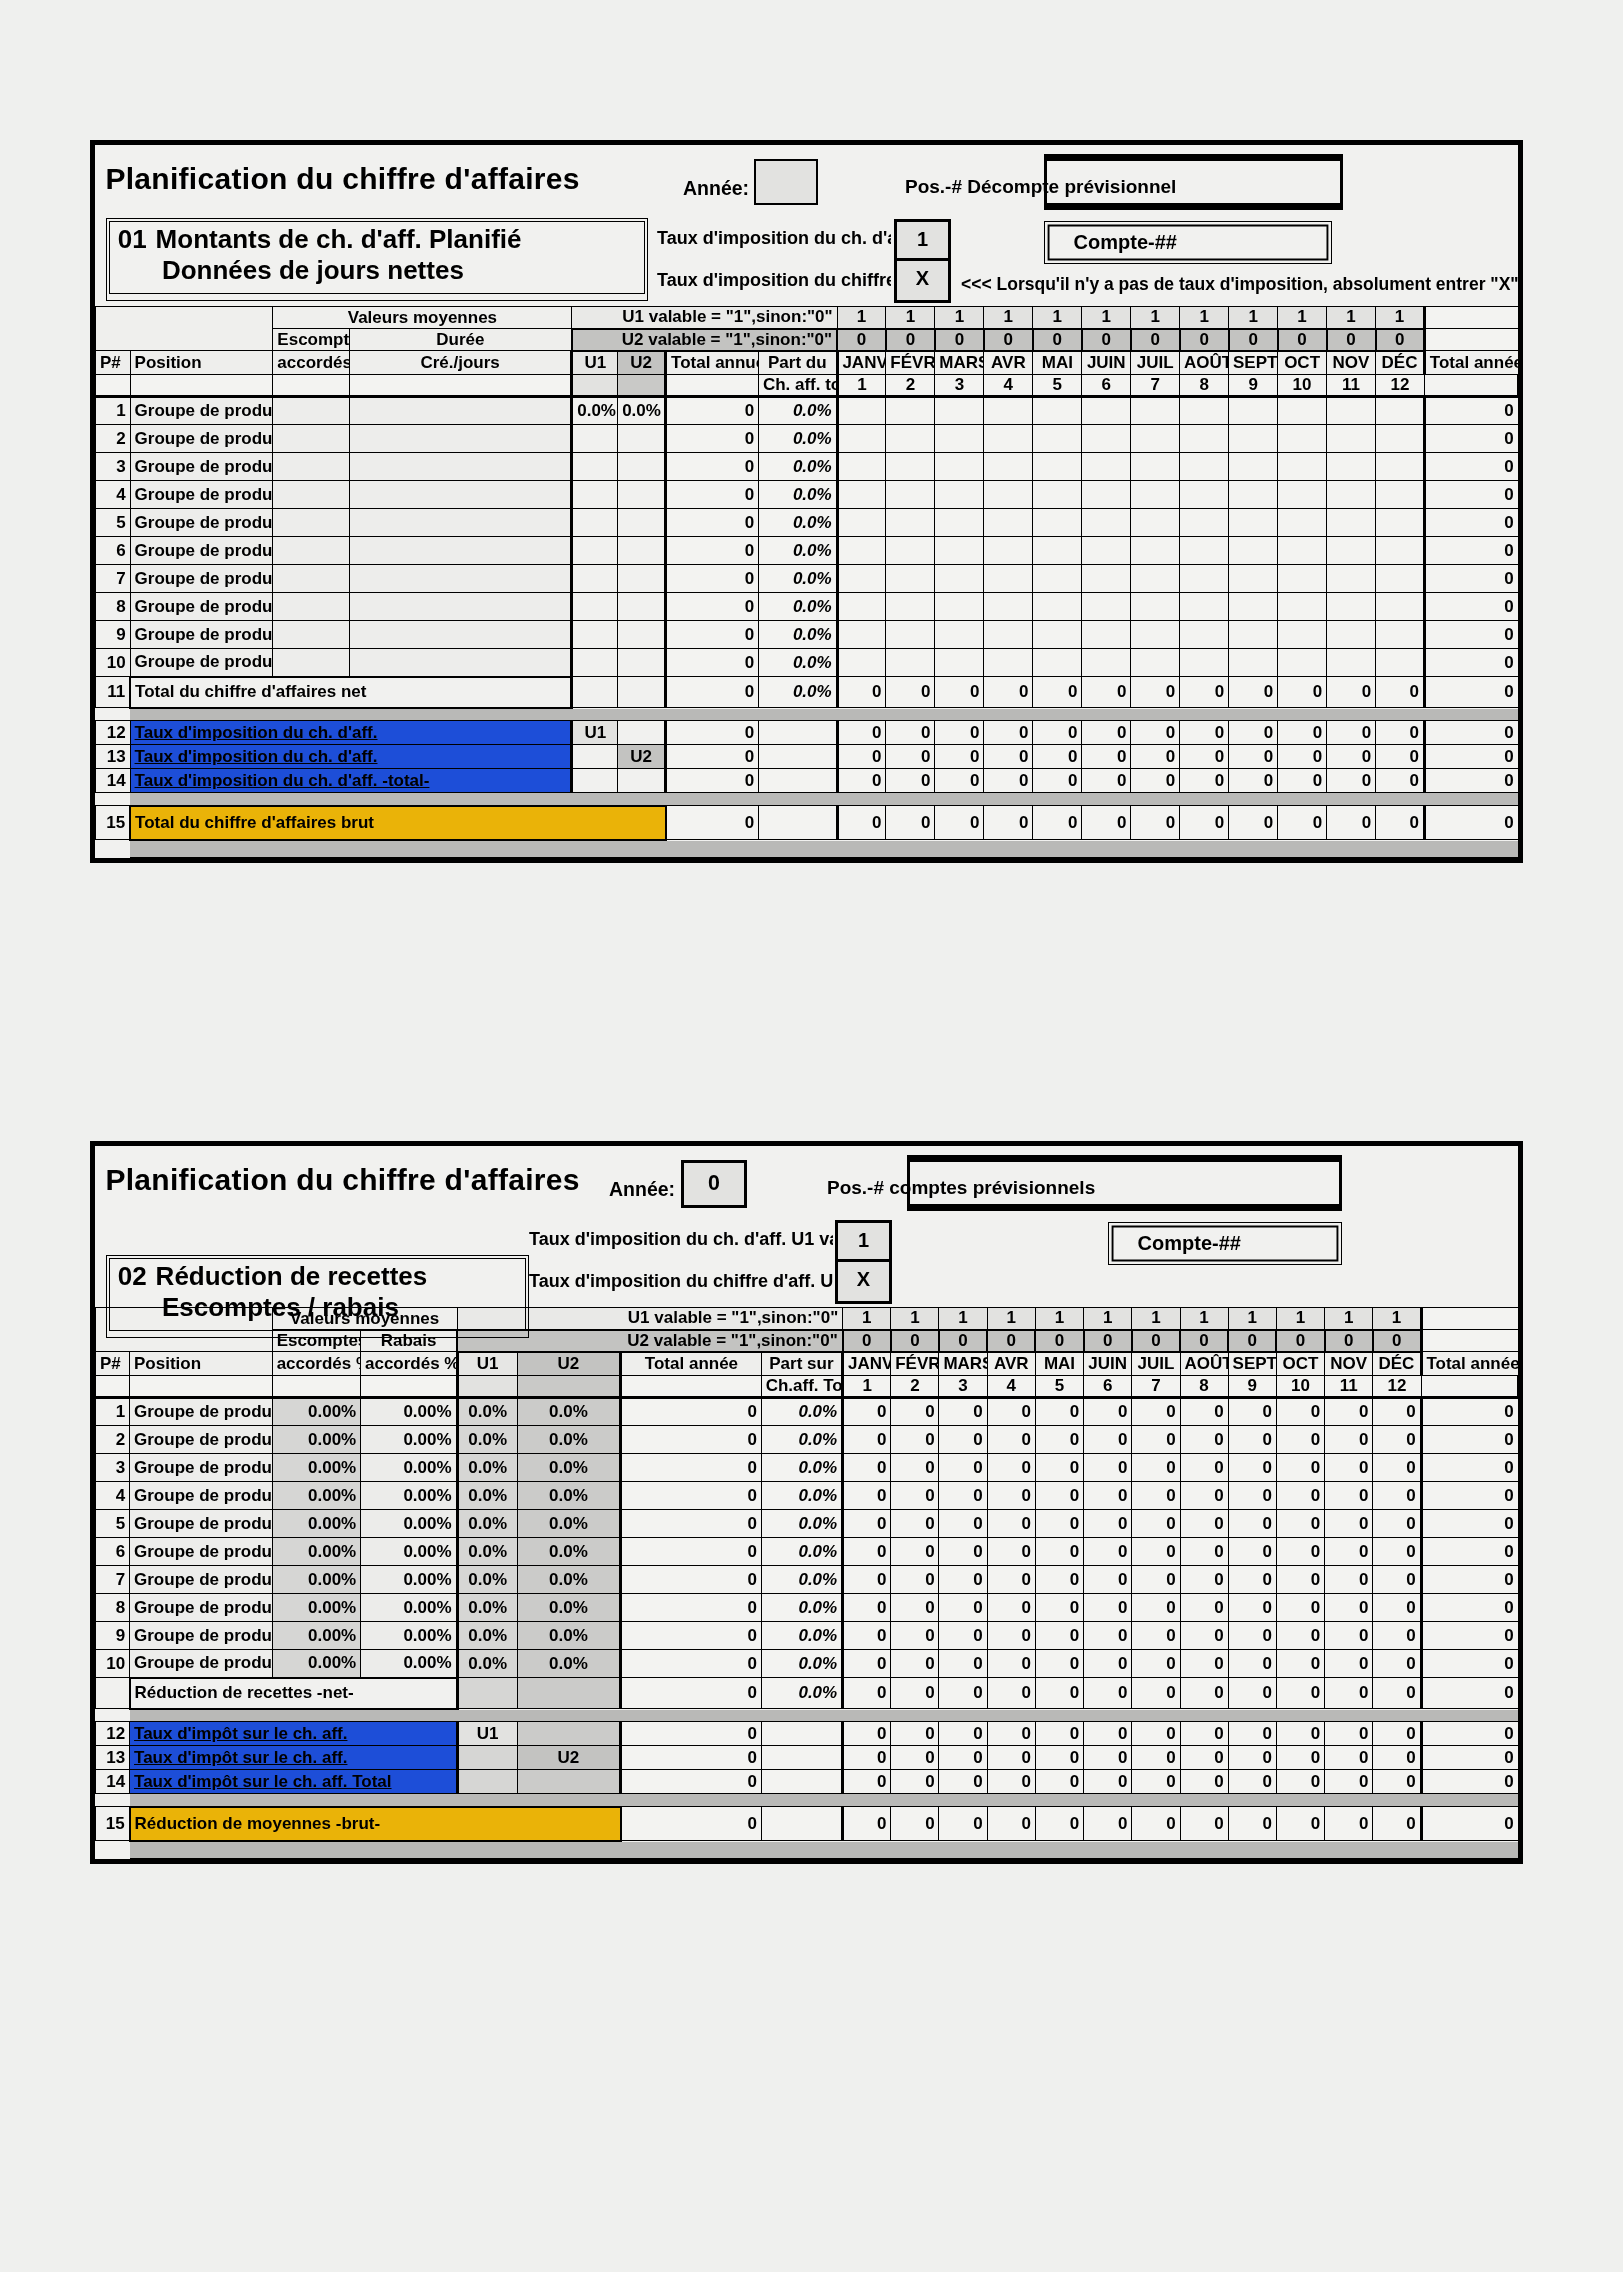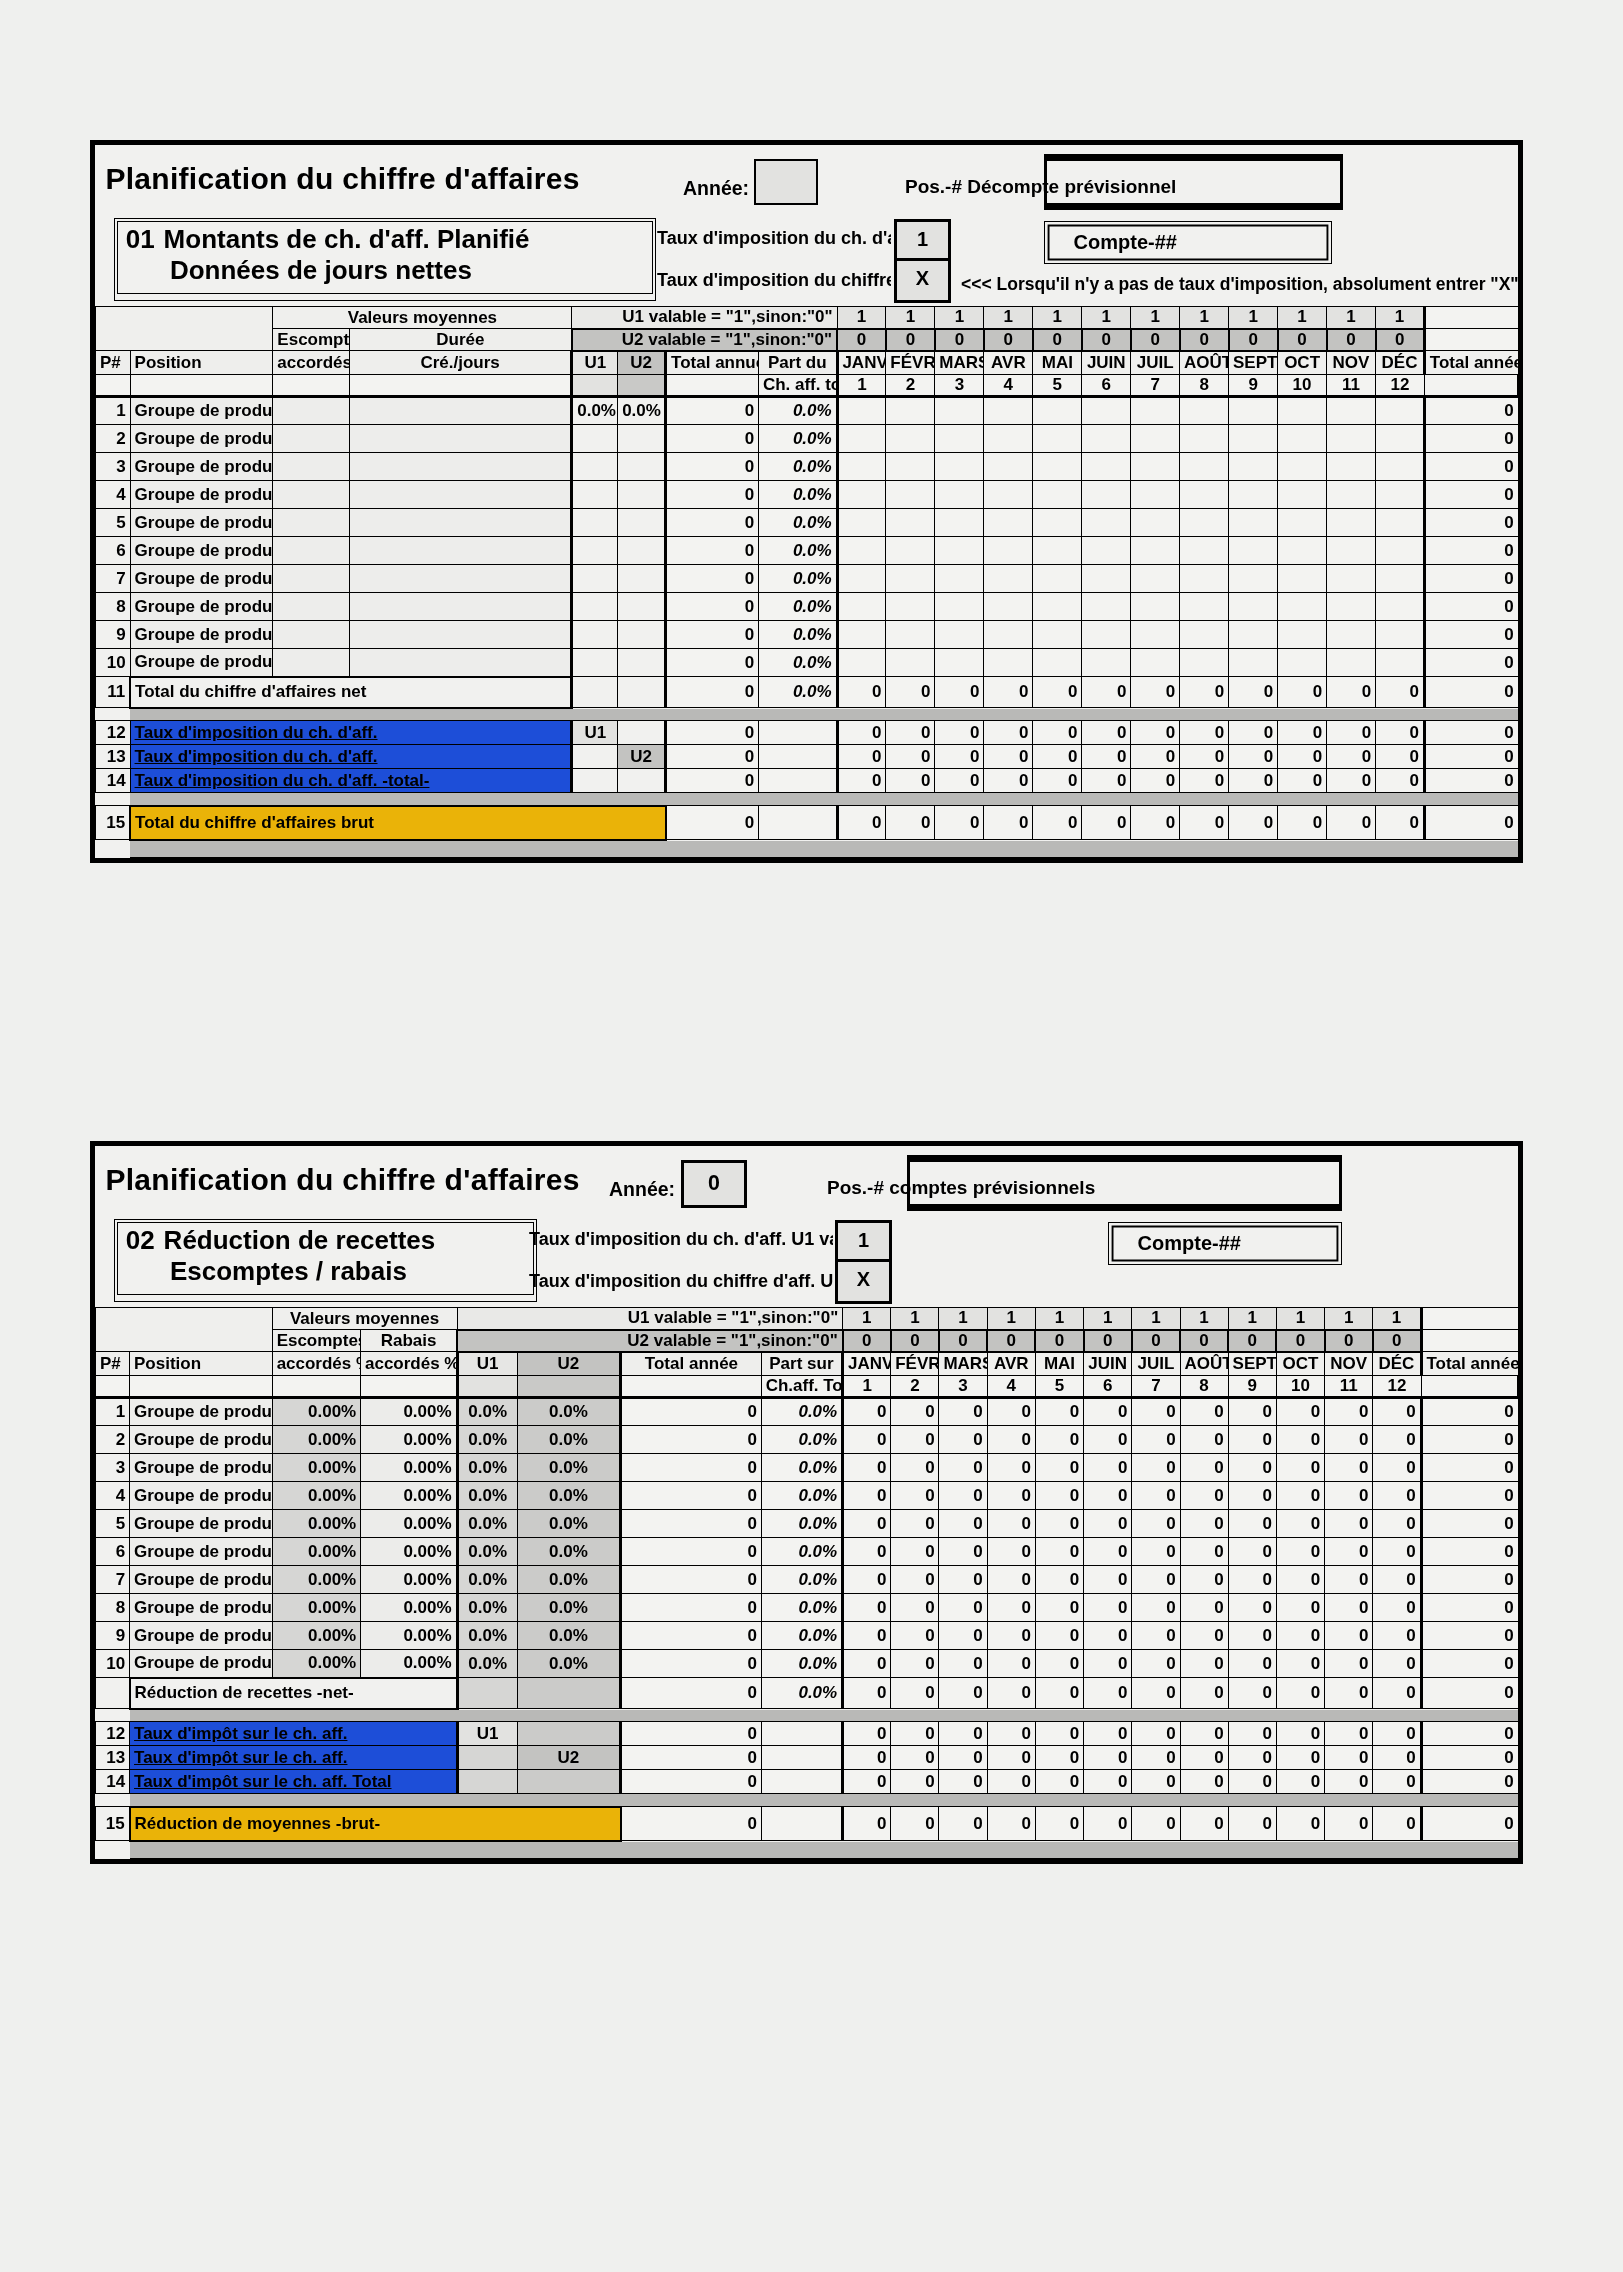--- a/index.html
+++ b/index.html
@@ -21,22 +21,22 @@
   .pos-label{position:absolute;top:31px;font-size:19px;z-index:2;}
   .pos-box{position:absolute;top:9px;height:42px;border:3.2px solid #000;
     border-top-width:7.1px;border-bottom-width:7.1px;}
   #s1 .annee-label{left:588px;} #s1 .annee-box{left:659px;}
   #s1 .pos-label{left:810px;}  #s1 .pos-box{left:949px;width:293px;}
   #s2 .annee-label{left:514px;} #s2 .annee-box{left:586px;border-width:3.2px;}
   #s2 .pos-label{left:732px;}  #s2 .pos-box{left:812px;width:429px;}
 
   
   .section-row{position:relative;height:88px;}
-  .section-box{position:absolute;left:19px;top:0;border:1.9px solid #000;height:81px;}
-  #s1 .section-box{width:540px;} #s2 .section-box{width:421px;}
+  .section-box{position:absolute;left:11px;top:0;border:1.9px solid #000;height:81px;}
+  #s1 .section-box{width:540px;} #s2 .section-box{width:421px;margin-top:36px;}
   .section-inner{border:1.9px solid #000;margin:1.9px;height:73px;padding-top:2.6px;box-sizing:border-box;}
   .sl1{font-size:26px;padding-left:7.8px;white-space:nowrap;}
   .sl1 .sno{padding-right:9px;}
   .sl2{font-size:26px;padding-left:52px;white-space:nowrap;}
   .taxline{position:absolute;font-size:18px;white-space:nowrap;overflow:hidden;}
   #s1 .taxline.l1{left:562px;top:10.4px;width:234px;}
   #s1 .taxline.l2{left:562px;top:52px;width:234px;}
   #s2 .taxline.l1{left:434px;top:10.4px;width:304px;}
   #s2 .taxline.l2{left:434px;top:52px;width:304px;}
   .taxbox{position:absolute;width:51px;height:36px;background:#e2e2e0;border:3.2px solid #000;

